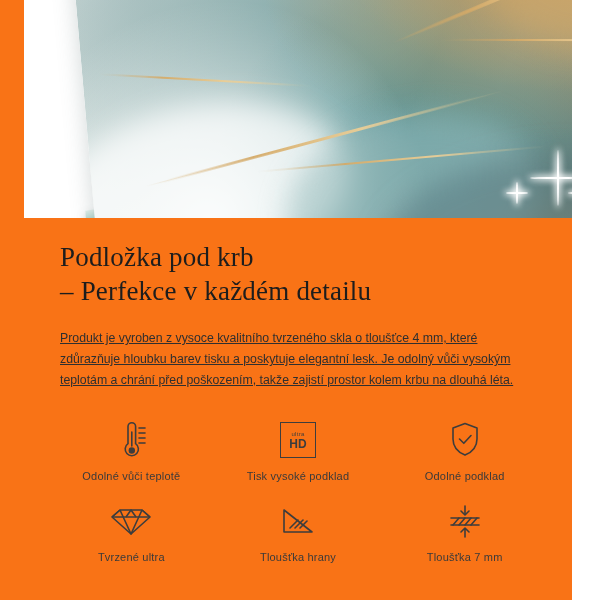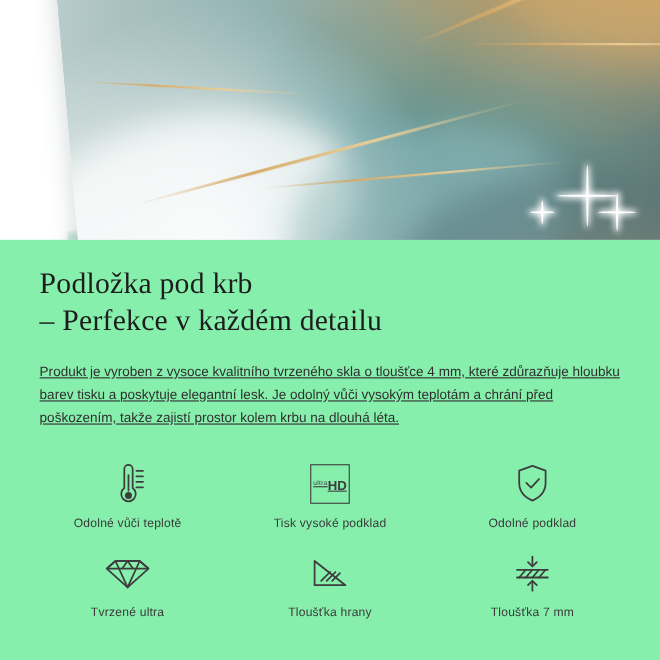--- a/index.html
+++ b/index.html
@@ -8,24 +8,25 @@
   }
   body {
     width: 600px;
     height: 600px;
     background: #ffffff;
     font-family: "Liberation Sans", sans-serif;
     overflow: hidden;
   }
   .page {
     position: relative;
-    width: 600px;
+    width: 548px;
     height: 600px;
-    background: #86efac;
+    background: #f97316;
     overflow: hidden;
+    padding-left: 24px;
   }
 
   
   .hero {
     position: relative;
     width: 600px;
     height: 218px;
     overflow: hidden;
     background: #ffffff;
   }
@@ -158,25 +159,24 @@
     font-size: 11px;
     color: #3a3a3a;
     text-align: center;
     letter-spacing: 0.2px;
   }
   .ultrahd-box {
     width: 34px;
     height: 34px;
     border: 1.6px solid #3d3d3d;
     display: flex;
-    flex-direction: row;
+    flex-direction: column;
     align-items: center;
     justify-content: center;
     line-height: 1;
-    text-decoration: underline;
   }
   .ultrahd-box .u1 {
     font-size: 6px;
     letter-spacing: 0.3px;
     color: #3d3d3d;
   }
   .ultrahd-box .u2 {
     font-size: 12px;
     font-weight: bold;
     color: #3d3d3d;

